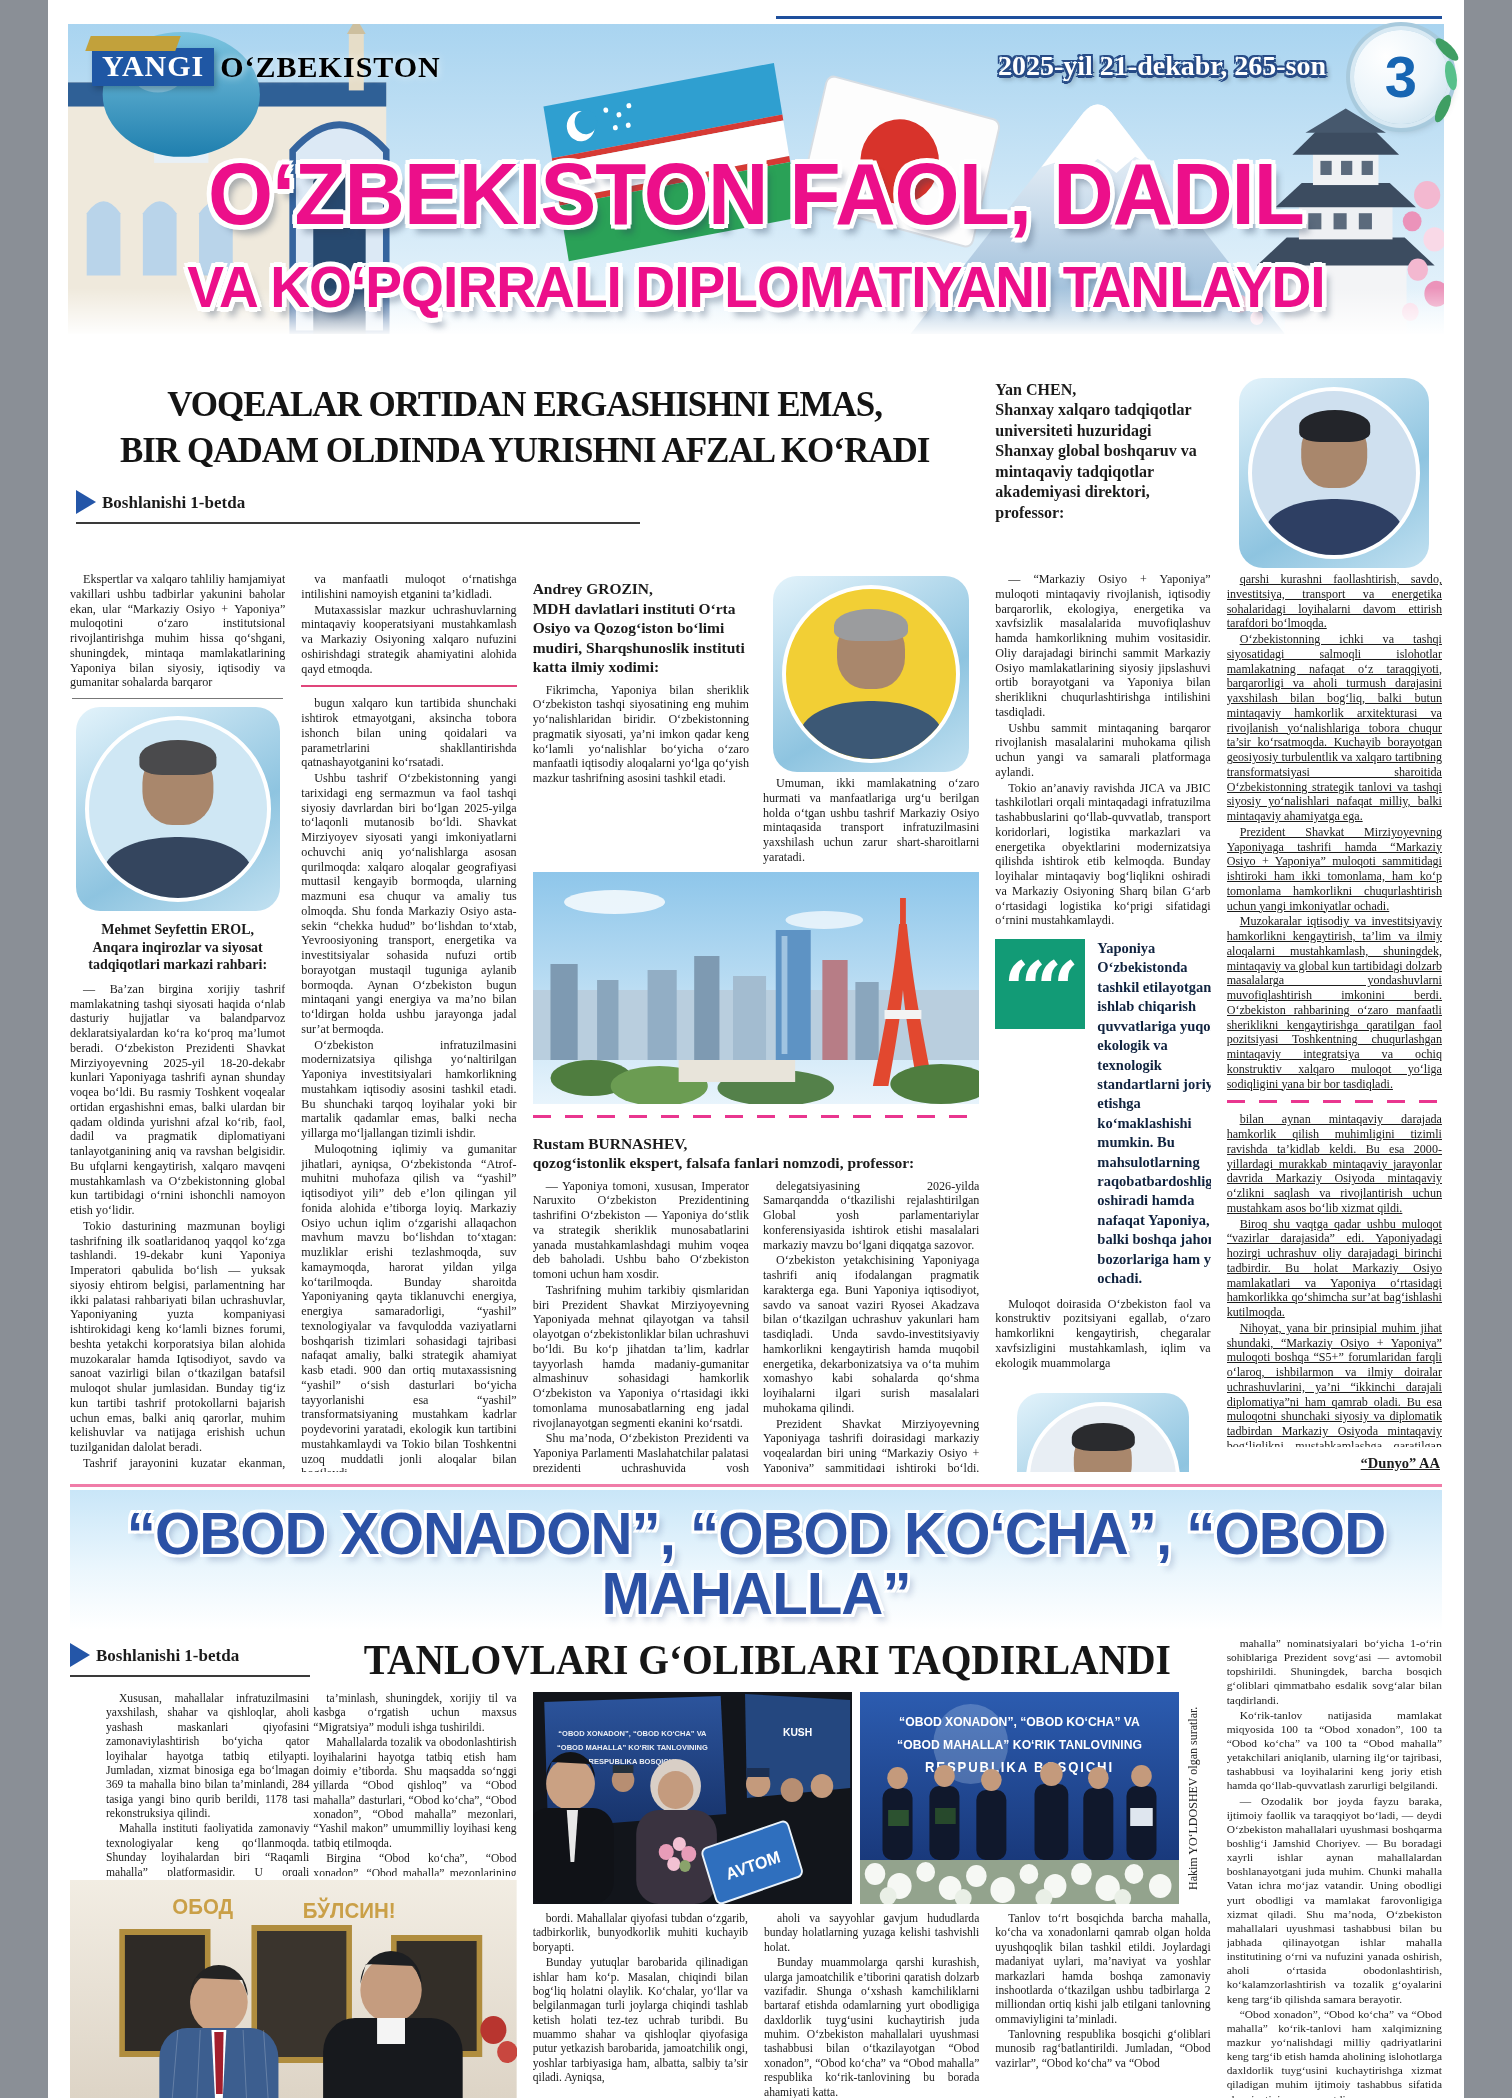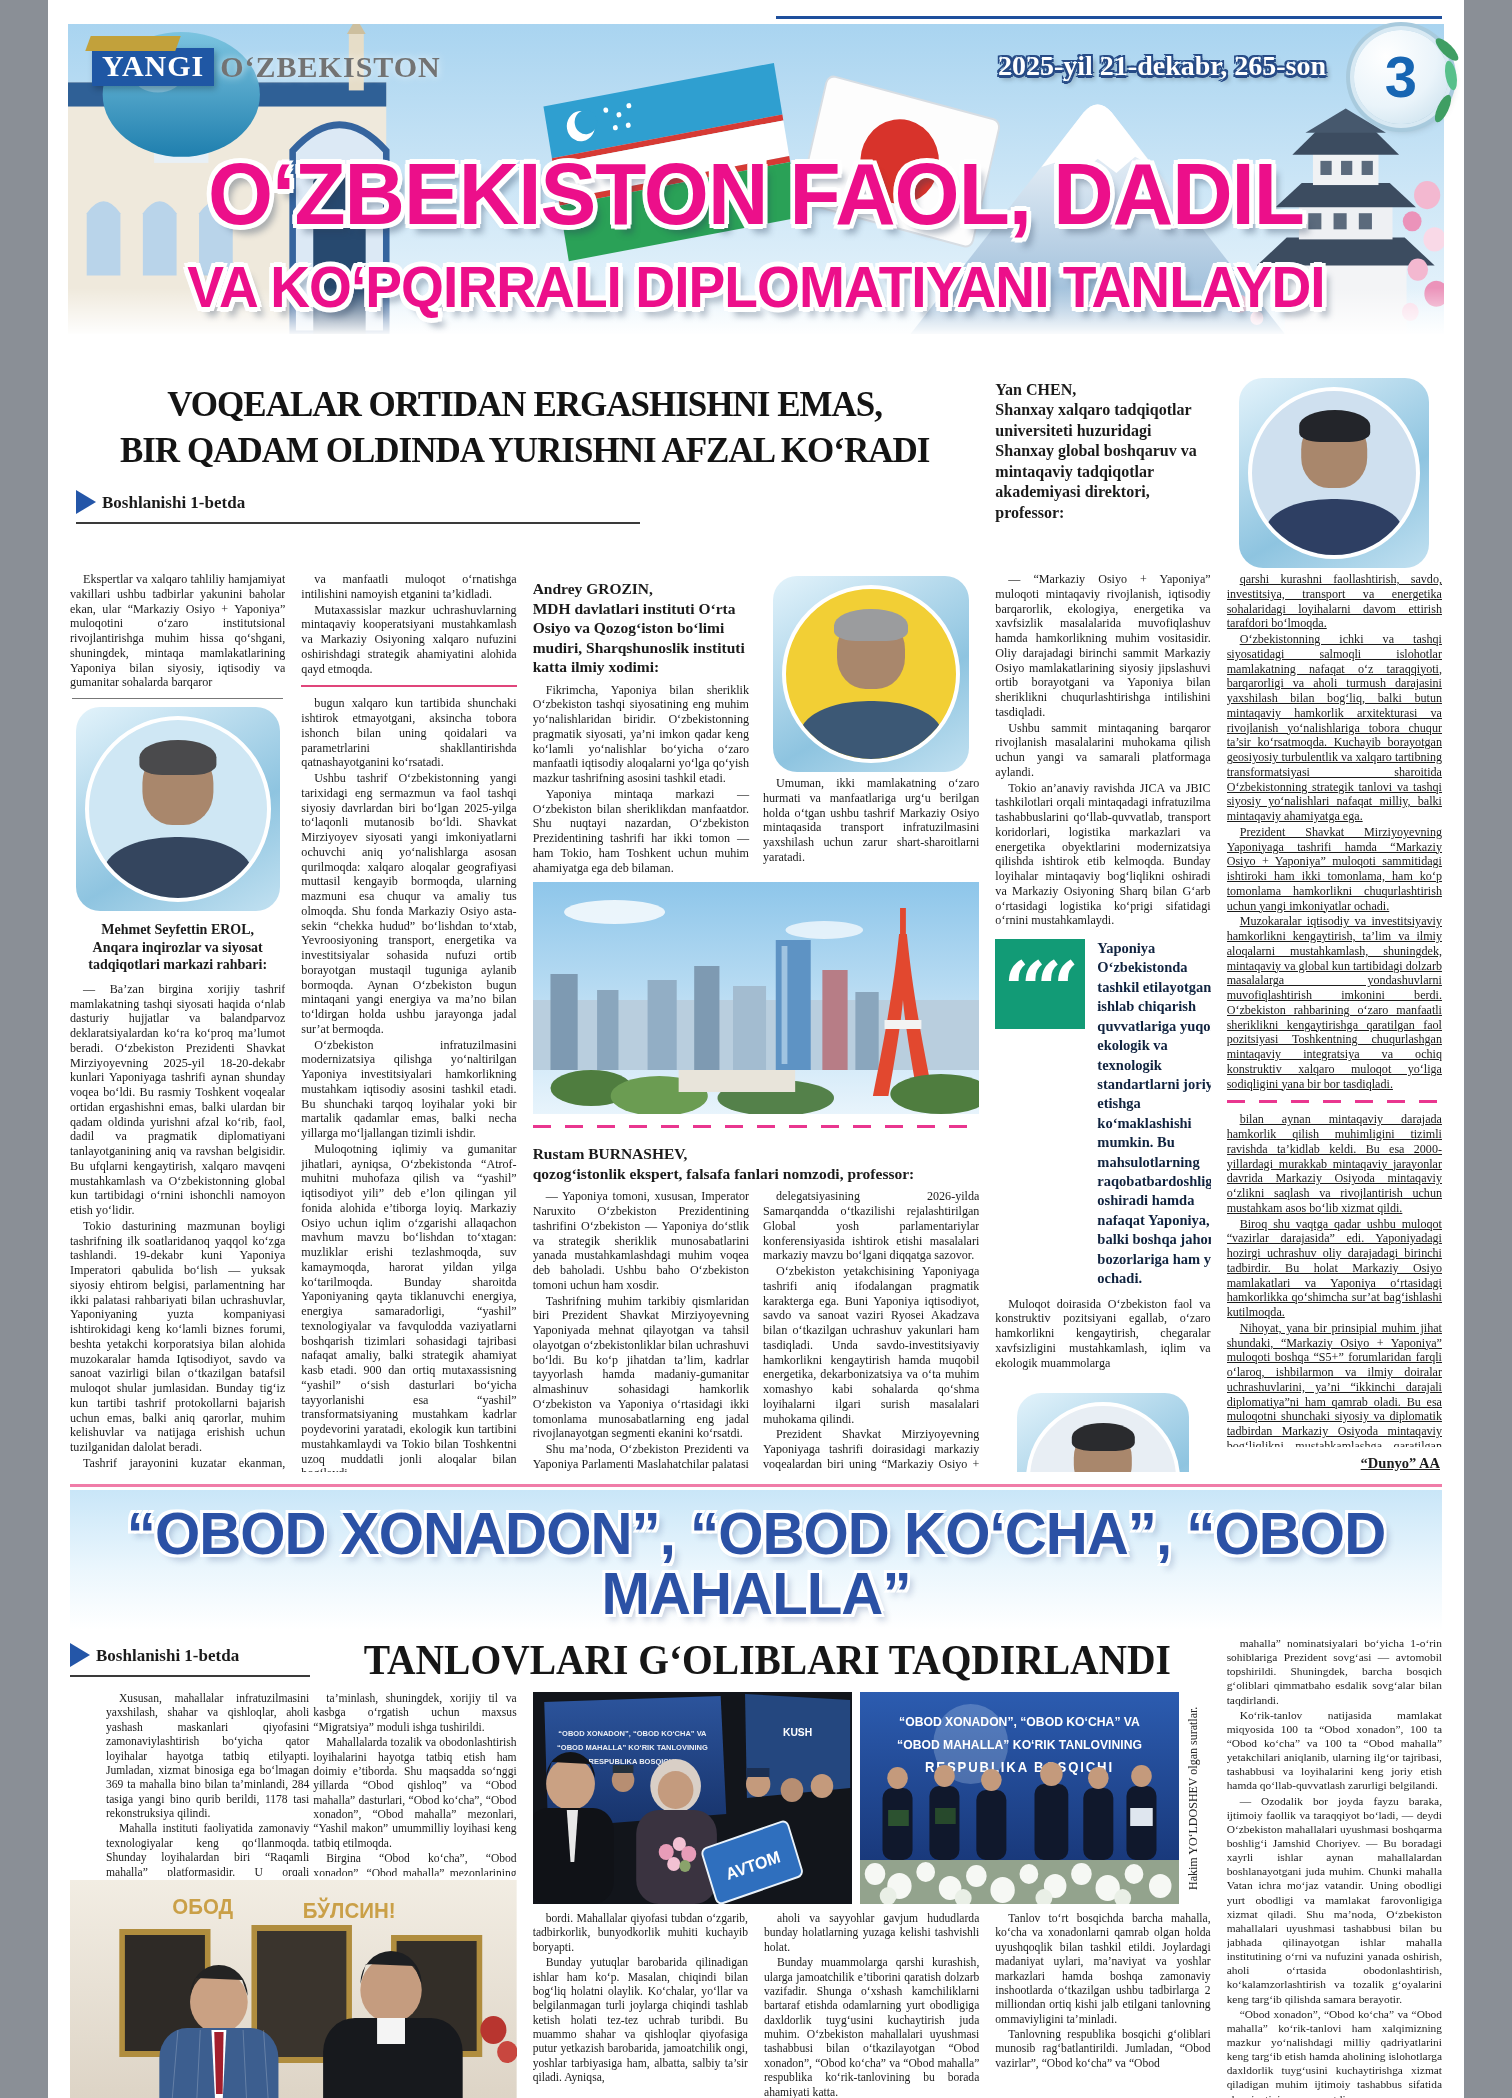--- a/index.html
+++ b/index.html
@@ -12,21 +12,21 @@
 
   
   .masthead { position:relative; height:368px; }
   .topline { position:absolute; top:16px; right:22px; width:47%; height:3px; background:#1e4f9c; }
   .montage { position:absolute; left:20px; right:20px; top:24px; height:310px; overflow:hidden; }
   .montage svg { display:block; width:100%; height:100%; }
 
   .brand { position:absolute; left:44px; top:48px; z-index:5; display:flex; align-items:center; }
   .brand-tab { position:absolute; top:-12px; left:-4px; width:90px; height:15px; background:#c2a13b; transform:skewX(-20deg); }
   .brand-box { background:#1f57a4; color:#fff; padding:3px 10px 5px; font:700 30px/1 "Liberation Serif", serif; letter-spacing:1px; box-shadow:2px 3px 6px rgba(0,0,0,.25); }
-  .brand-rest { font:700 30px/1 "Liberation Serif", serif; color:#737373; letter-spacing:1px; margin-left:6px; text-shadow:0 0 8px rgba(255,255,255,.9); }
+  .brand-rest { font:700 30px/1 "Liberation Serif", serif; color:#000000; letter-spacing:1px; margin-left:6px; text-shadow:0 0 8px rgba(255,255,255,.9); }
 
   .issue { position:absolute; right:138px; top:52px; z-index:5; font:700 28px/1 "Liberation Serif", serif; color:#fff;
     text-shadow:-2px -2px 0 #274b86, 2px -2px 0 #274b86, -2px 2px 0 #274b86, 2px 2px 0 #274b86, 0 3px 0 #274b86, 3px 4px 5px rgba(0,0,0,.35); }
 
   .badge { position:absolute; right:16px; top:30px; z-index:5; width:94px; height:94px; border-radius:50%;
     background:radial-gradient(circle at 34% 28%, #ffffff 0%, #eaf4fa 55%, #c3dcea 100%);
     box-shadow:0 0 0 4px #d8e9f3, 0 0 0 8px #a8cadd, 3px 5px 10px rgba(0,0,0,.3);
     display:flex; align-items:center; justify-content:center; }
   .badge-num { font:800 58px/1 "Liberation Sans", sans-serif; color:#1766b3; }
   .leaf { position:absolute; width:30px; height:11px; border-radius:50%; background:#3f9e63; }
@@ -302,21 +302,20 @@
 
     <div class="tcol cd-zone">
       <div style="display:flex; gap:14px;">
         <div style="flex:1;">
           <div class="expert-head">
             <div>Andrey GROZIN,</div>
             <div>MDH davlatlari instituti O‘rta Osiyo va Qozog‘iston bo‘limi mudiri, Sharqshunoslik instituti katta ilmiy xodimi:</div>
           </div>
           <div>
               <p class="para">Fikrimcha, Yaponiya bilan sheriklik O‘zbekiston tashqi siyosatining eng muhim yo‘nalishlaridan biridir. O‘zbekistonning pragmatik siyosati, ya’ni imkon qadar keng ko‘lamli yo‘nalishlar bo‘yicha o‘zaro manfaatli iqtisodiy aloqalarni yo‘lga qo‘yish mazkur tashrifning asosini tashkil etadi.</p>
-              <p class="para">Yaponiya mintaqa markazi — O‘zbekiston bilan sheriklikdan manfaatdor. Shu nuqtayi nazardan, O‘zbekiston Prezidentining tashrifi har ikki tomon — ham Tokio, ham Toshkent uchun muhim ahamiyatga ega deb bilaman.</p>
             </div>
         </div>
         <div style="flex:1;">
           <div>
             <div class="portrait" style="width:196px; --pbg:#f2cf35; --suit:#3c5875; --hair:#9b9c9e;">
               <div class="pframe">
                   <div class="phead"></div>
                   <div class="pbody"></div>
                 </div>
             </div>

